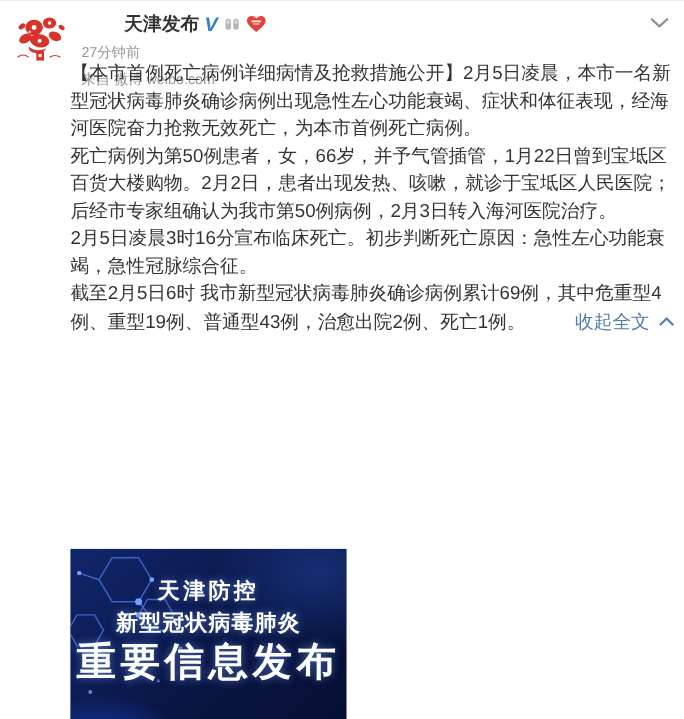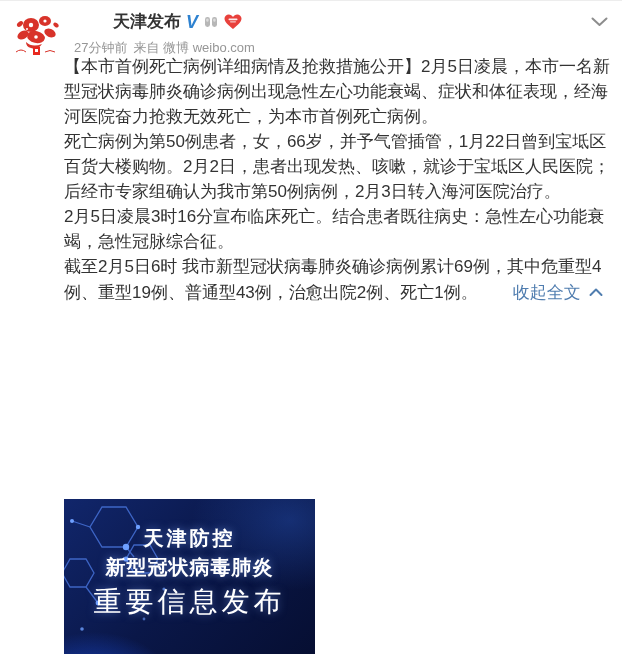--- a/index.html
+++ b/index.html
@@ -7,41 +7,41 @@
     width:622px;height:654px;background:#ffffff;position:relative;overflow:hidden;
     font-family:"Liberation Sans","DejaVu Sans",sans-serif;
     border-top:1px solid #ededed;box-sizing:border-box;
   }
   
   .avatar{position:absolute;left:12px;top:8px;width:50px;height:50px;background:#fff;cursor:pointer;}
   .name-row{position:absolute;left:74px;top:9px;height:24px;display:flex;align-items:center;gap:5px;margin-left:39px;}
   .username{font-size:17px;font-weight:700;color:#333;line-height:24px;cursor:pointer;}
   .vbadge{font-size:18px;font-weight:900;font-style:italic;color:#2e82d0;line-height:20px;}
   .badge-ico{display:inline-flex;align-items:center;}
-  .time-row{position:absolute;left:74px;top:38px;font-size:13px;color:#969696;display:flex;gap:6px;}
+  .time-row{position:absolute;left:74px;top:38px;font-size:13px;color:#969696;display:flex;gap:6px;flex-direction:column;}
   .hdr-chevron{position:absolute;right:14px;top:12px;cursor:pointer;}
   
   .content{position:absolute;left:64px;top:53px;width:549px;}
   .content p{margin:0;font-size:17px;line-height:25px;color:#333;word-break:break-all;}
-  .collapse-link{color:#507daf;text-decoration:none;margin-left:18px;cursor:pointer;white-space:nowrap;padding-left:17px;}
+  .collapse-link{color:#507daf;text-decoration:none;margin-left:28px;cursor:pointer;white-space:nowrap;padding-left:17px;}
   .chev-up{margin-left:8px;vertical-align:1px;}
   
   .image-card{
     position:absolute;left:64px;top:498px;width:251px;height:213px;overflow:hidden;cursor:pointer;
     background:
       radial-gradient(ellipse 120px 90px at 12% 92%, rgba(28,78,224,0.9), rgba(28,78,224,0) 70%),
       radial-gradient(ellipse 140px 100px at 90% 10%, rgba(45,95,205,0.35), rgba(0,0,0,0) 70%),
       linear-gradient(135deg,#11266b 0%,#0a1748 45%,#050c2c 100%);
   }
   .molecules{position:absolute;left:0;top:0;}
   .card-text{position:absolute;left:0;top:26px;width:100%;text-align:center;color:#fff;
     text-shadow:0 0 8px rgba(130,170,255,.55);}
   .card-line1{font-size:20px;font-weight:900;letter-spacing:3px;line-height:27px;}
   .card-line2{font-size:20px;font-weight:900;letter-spacing:1px;line-height:31px;}
-  .card-line3{font-size:28px;font-weight:400;letter-spacing:4px;line-height:38px;}
+  .card-line3{font-size:36px;font-weight:700;letter-spacing:4px;line-height:38px;}
   .watermark{position:absolute;left:0;bottom:7px;width:100%;display:flex;justify-content:center;
     align-items:center;gap:4px;color:rgba(255,255,255,.88);font-size:12px;flex-direction:column;}
 </style>
 </head>
 <body>
 
 <div class="avatar">
   <svg width="50" height="50" viewBox="0 0 50 50">
     <g fill="#d8332a">
       <ellipse cx="19" cy="16" rx="8" ry="7"></ellipse>
@@ -96,21 +96,21 @@
 
 <div class="hdr-chevron">
   <svg width="17" height="10" viewBox="0 0 17 10">
     <polyline points="1.5,1.5 8.5,8 15.5,1.5" fill="none" stroke="#8d8d8d" stroke-width="2" stroke-linecap="round" stroke-linejoin="round"></polyline>
   </svg>
 </div>
 
 <div class="content">
   <p>【本市首例死亡病例详细病情及抢救措施公开】2月5日凌晨，本市一名新型冠状病毒肺炎确诊病例出现急性左心功能衰竭、症状和体征表现，经海河医院奋力抢救无效死亡，为本市首例死亡病例。</p>
   <p>死亡病例为第50例患者，女，66岁，并予气管插管，1月22日曾到宝坻区百货大楼购物。2月2日，患者出现发热、咳嗽，就诊于宝坻区人民医院；后经市专家组确认为我市第50例病例，2月3日转入海河医院治疗。</p>
-  <p>2月5日凌晨3时16分宣布临床死亡。结合患者既往病史：急性左心功能衰竭，急性冠脉综合征。</p>
+  <p>2月5日凌晨3时16分宣布临床死亡。初步判断死亡原因：急性左心功能衰竭，急性冠脉综合征。</p>
   <p><span>截至2月5日6时 我市新型冠状病毒肺炎确诊病例累计69例，其中危重型4例、重型19例、普通型43例，治愈出院2例、死亡1例。</span><a class="collapse-link" href="#">收起全文</a><span class="chev-up"><svg width="14" height="9" viewBox="0 0 14 9">
           <polyline points="1.5,7 7,1.5 12.5,7" fill="none" stroke="#507daf" stroke-width="2" stroke-linecap="round" stroke-linejoin="round"></polyline>
         </svg></span></p>
 </div>
 
 <div class="image-card">
   <svg class="molecules" width="120" height="167" viewBox="0 0 120 167">
     <g stroke="#4d7ce8" stroke-width="1.3" fill="none" opacity="0.75">
       <polygon points="38,8 62,8 74,28 62,48 38,48 26,28"></polygon>
       <polygon points="70,46 86,46 94,60 86,74 70,74 62,60"></polygon>

